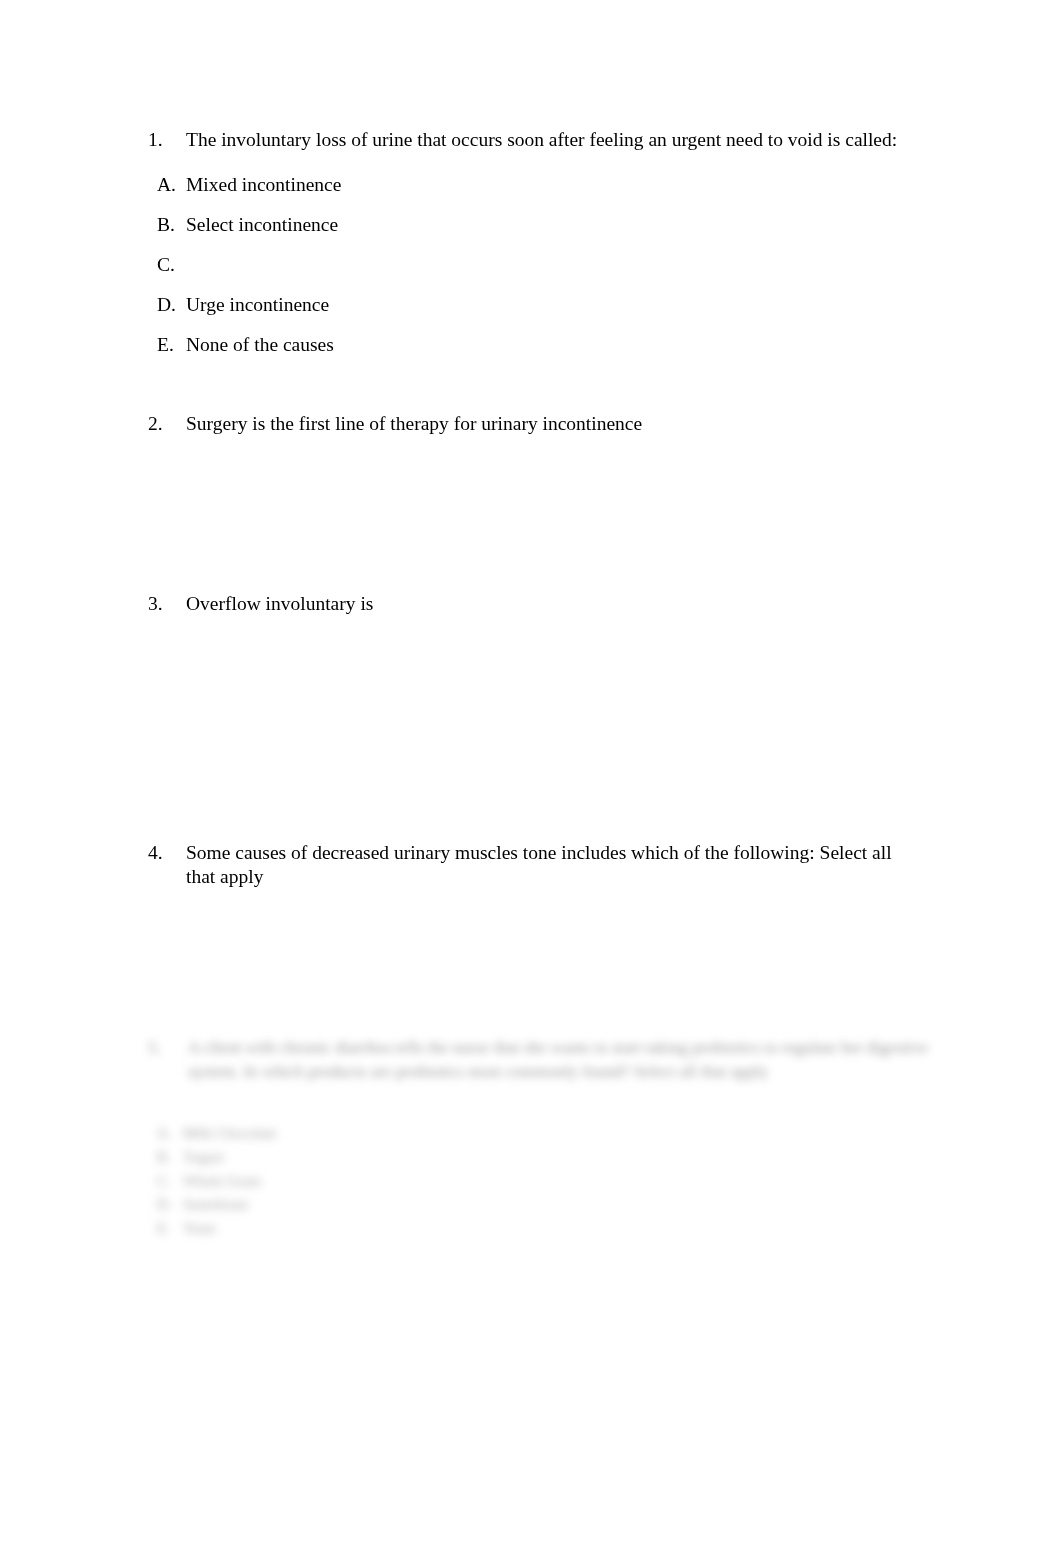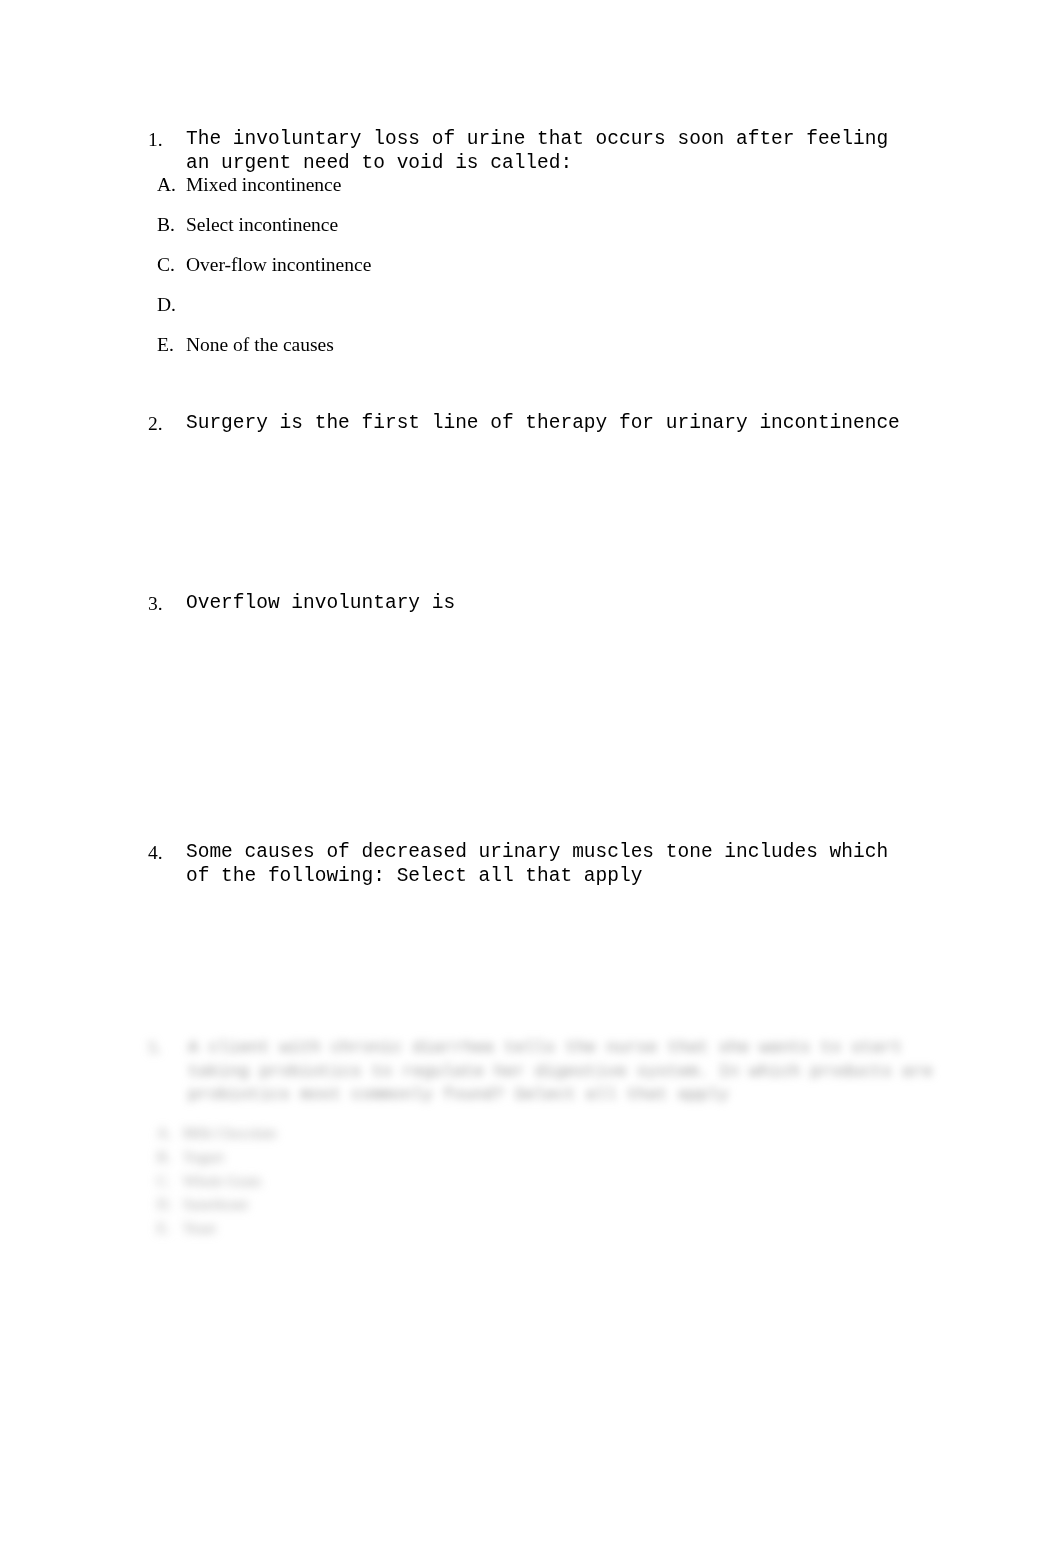--- a/index.html
+++ b/index.html
@@ -29,21 +29,20 @@
     display: flex;
     align-items: flex-start;
   }
   .q-num {
     width: 38px;
     flex: 0 0 38px;
     text-align: left;
   }
   .q-text {
     flex: 1 1 auto;
-    font-family: Liberation Mono, monospace;
   }
 
   
   .opt-list {
     position: absolute;
     font-size: 19.5px;
     line-height: 23.5px;
   }
   .opt-row {
     display: flex;
@@ -106,24 +105,24 @@
     <div class="opt-row">
       <span class="opt-letter">A.</span>
       <span class="opt-text">Mixed incontinence</span>
     </div>
     <div class="opt-row">
       <span class="opt-letter">B.</span>
       <span class="opt-text">Select incontinence</span>
     </div>
     <div class="opt-row">
       <span class="opt-letter">C.</span>
-      <span class="opt-text">Over-flow incontinence</span>
     </div>
     <div class="opt-row">
       <span class="opt-letter">D.</span>
+      <span class="opt-text">Urge incontinence</span>
     </div>
     <div class="opt-row">
       <span class="opt-letter">E.</span>
       <span class="opt-text">None of the causes</span>
     </div>
   </div>
 
   <div class="q-block" style="left:148px; top:412px; width:760px;">
     <div class="q-row">
       <span class="q-num">2.</span>

